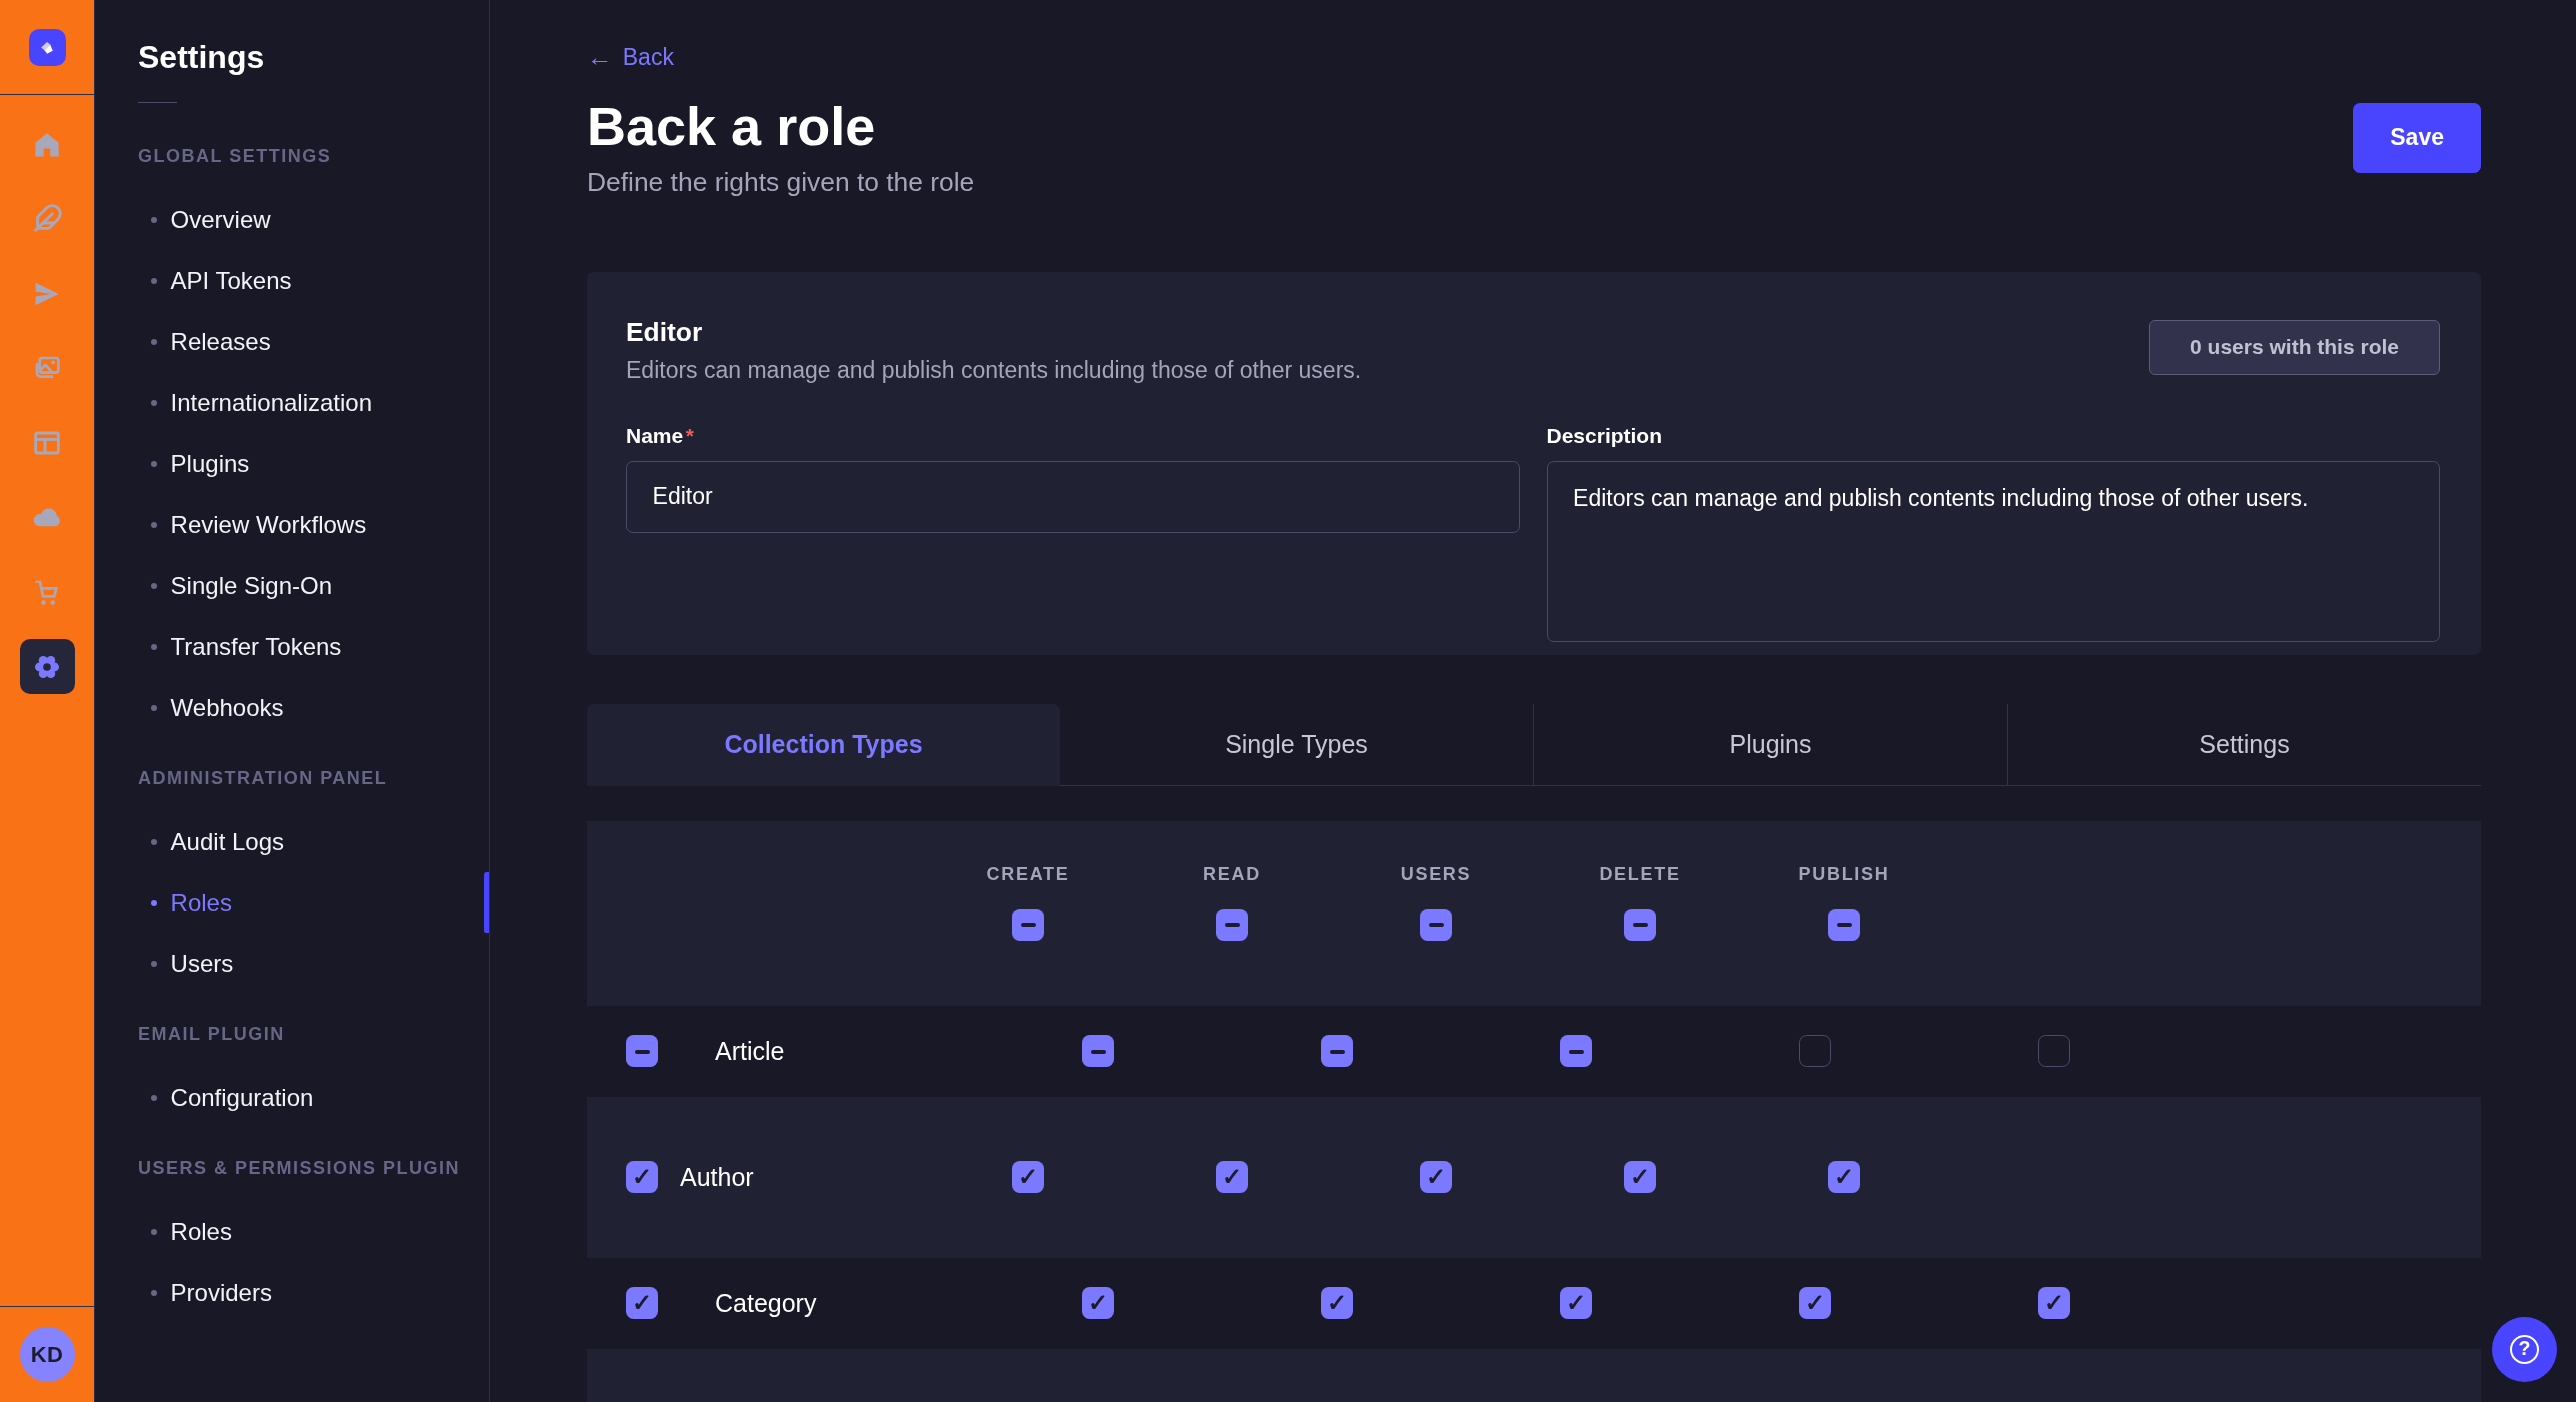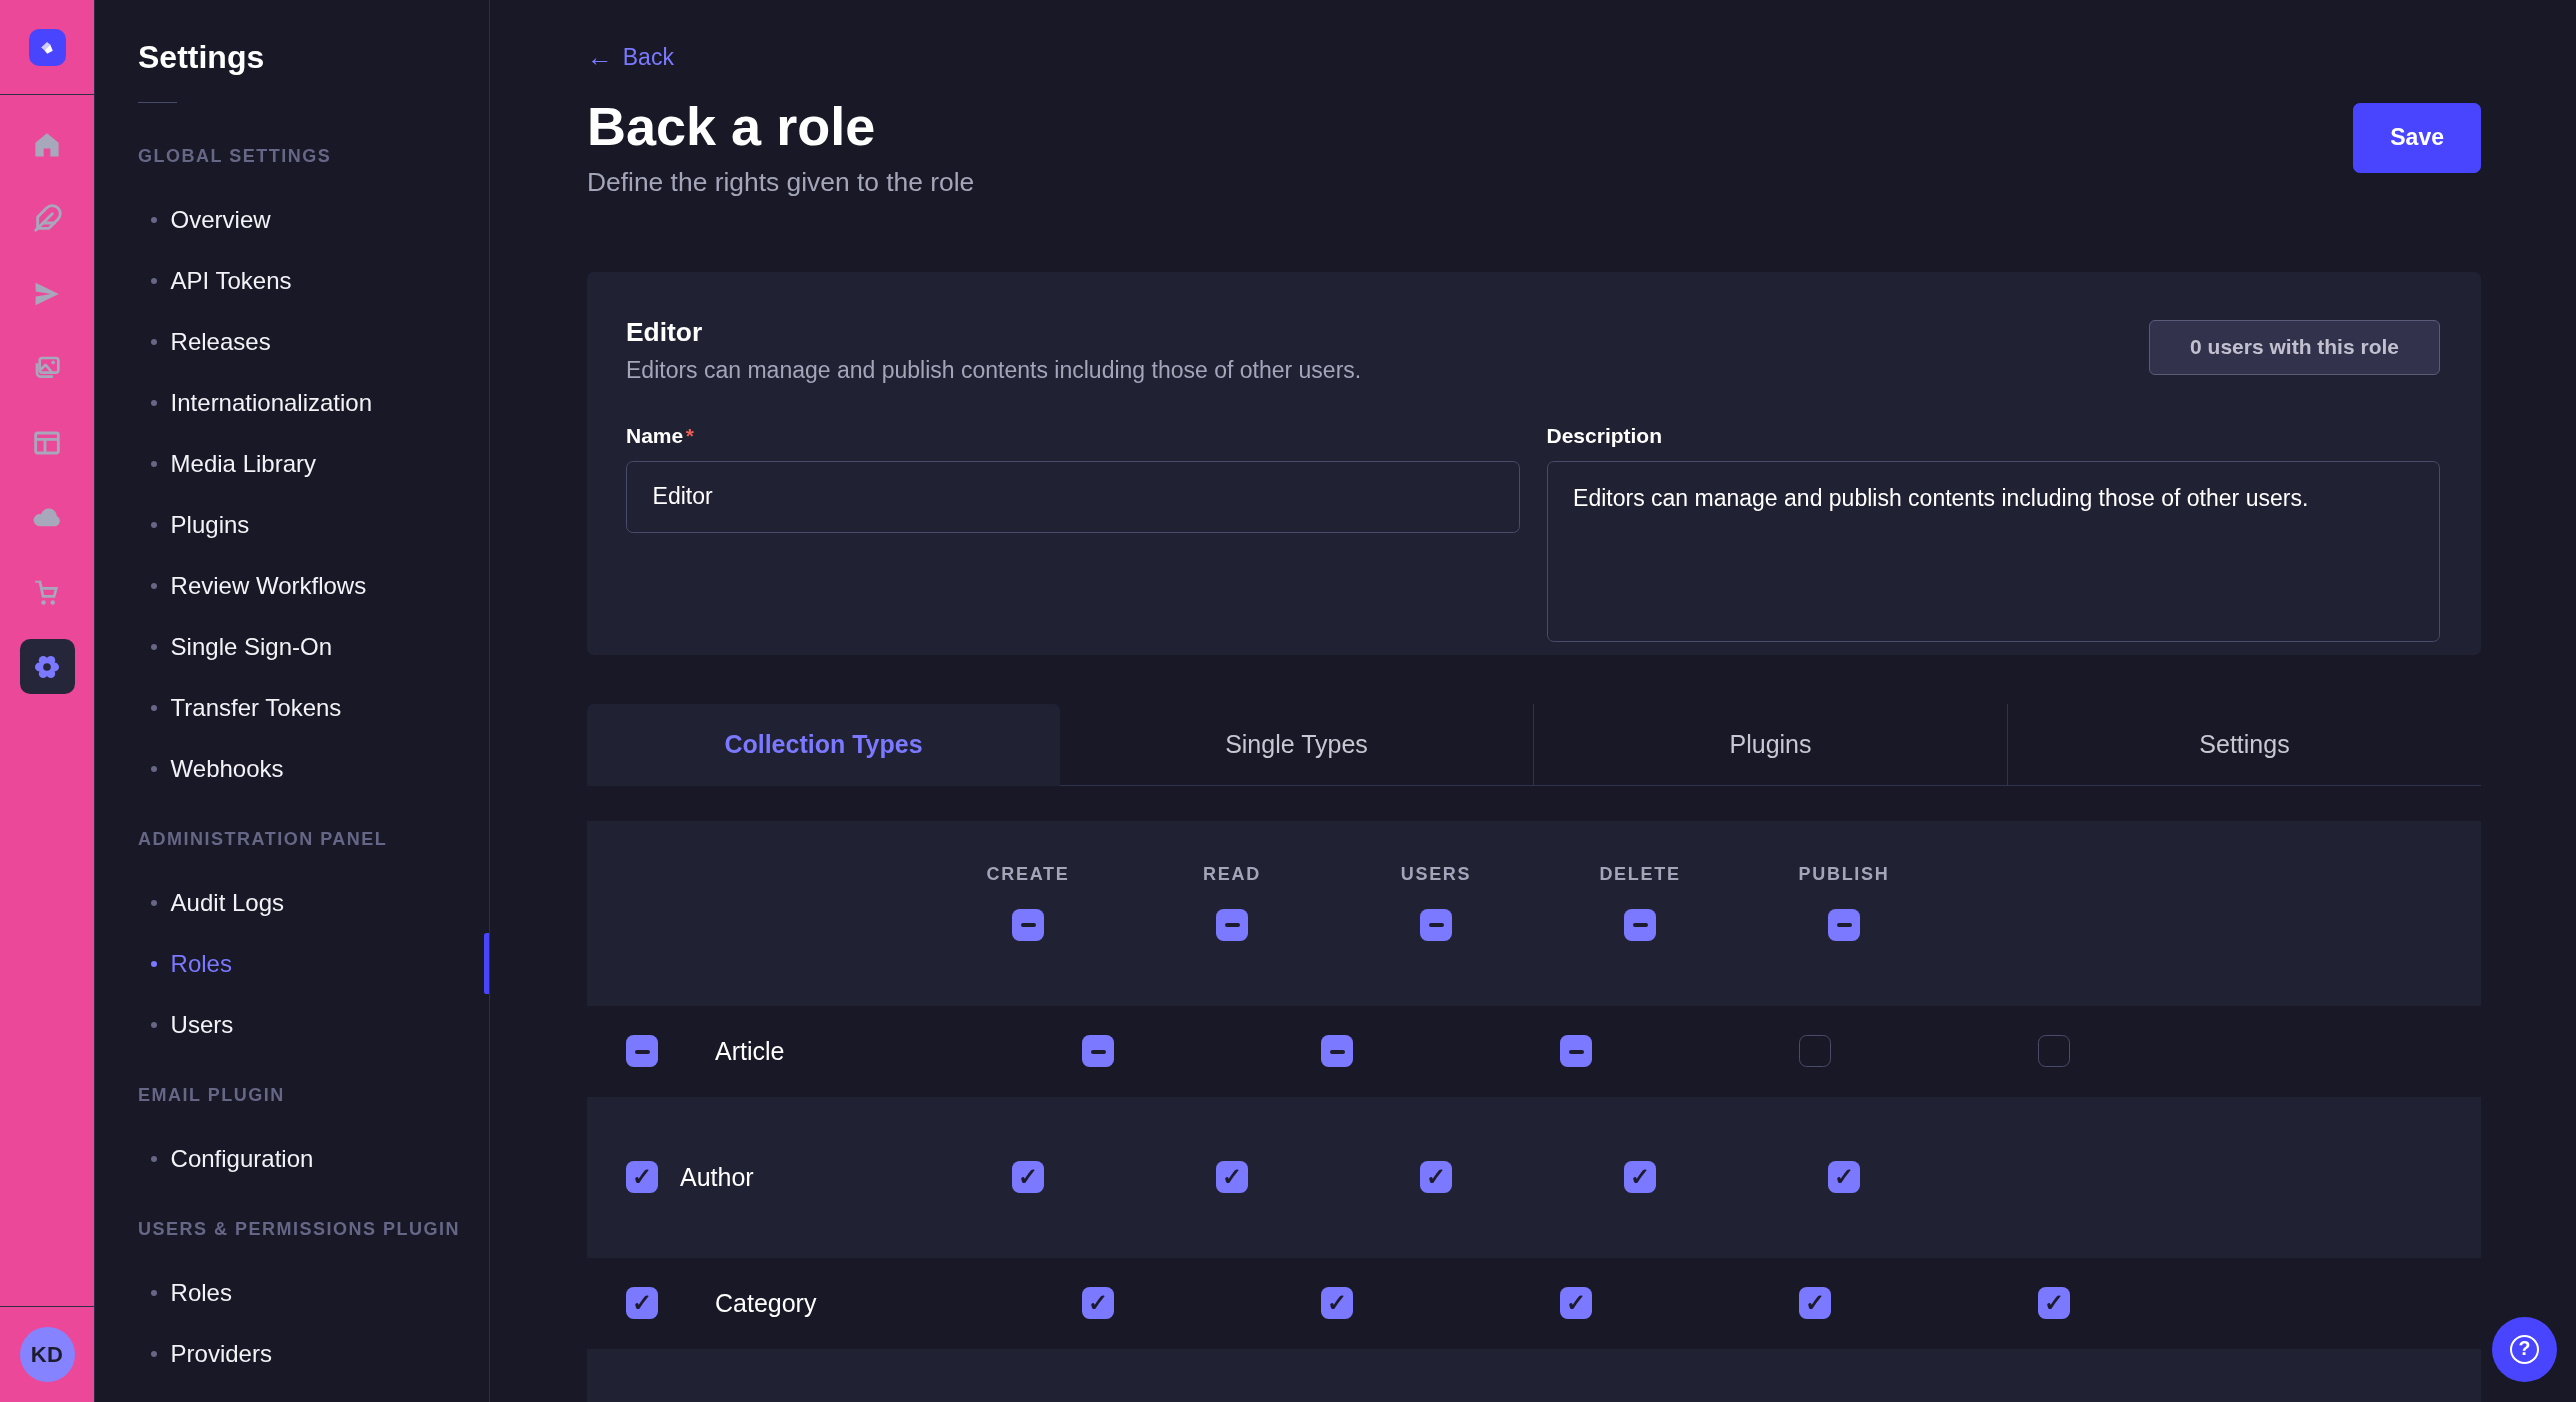--- a/index.html
+++ b/index.html
@@ -1,20 +1,20 @@
 <!DOCTYPE html>
 <html style="font-size:13.6px"><head>
 <meta charset="utf-8">
 <style>
   html,body{margin:0;padding:0;background:#181826;width:2576px;height:1402px;overflow:hidden;
     font-family:"Liberation Sans", sans-serif;-webkit-font-smoothing:antialiased;}
   *{box-sizing:border-box;}
 
   
-  .rail{position:absolute;left:0;top:0;width:95px;height:1402px;background:#ec4899;
+  .rail{position:absolute;left:0;top:0;width:95px;height:1402px;background:#f97316;
     border-right:0.9px solid #2e2e44;}
   .rail-logo-zone{height:95px;border-bottom:0.9px solid #2e2e44;display:flex;align-items:center;justify-content:center;}
   .rail-logo{width:37px;height:37px;border-radius:10.2px;background:#4945ff;display:flex;align-items:center;justify-content:center;}
   .rail-icons{margin:22px 0 0 0;padding:0;list-style:none;display:flex;flex-direction:column;align-items:center;}
   .rail-icons li{width:55px;height:55px;margin-bottom:19.6px;border-radius:10.2px;display:flex;align-items:center;justify-content:center;color:#a8a8bd;}
   .rail-icons li.active{background:#26263a;color:#7b79ff;}
   .rail-icons svg{display:block;}
   .rail-bottom{position:absolute;left:0;bottom:0;width:100%;border-top:0.9px solid #2e2e44;height:96px;
     display:flex;align-items:center;justify-content:center;}
   .avatar{width:55px;height:55px;border-radius:50%;background:#8583ff;color:#1c1c2e;font-weight:700;
@@ -188,24 +188,20 @@
     <li>
         <span class="sn-dot"></span>
         <span class="sn-item-label">Releases</span>
       </li>
     <li>
         <span class="sn-dot"></span>
         <span class="sn-item-label">Internationalization</span>
       </li>
     <li>
         <span class="sn-dot"></span>
-        <span class="sn-item-label">Media Library</span>
-      </li>
-    <li>
-        <span class="sn-dot"></span>
         <span class="sn-item-label">Plugins</span>
       </li>
     <li>
         <span class="sn-dot"></span>
         <span class="sn-item-label">Review Workflows</span>
       </li>
     <li>
         <span class="sn-dot"></span>
         <span class="sn-item-label">Single Sign-On</span>
       </li>

